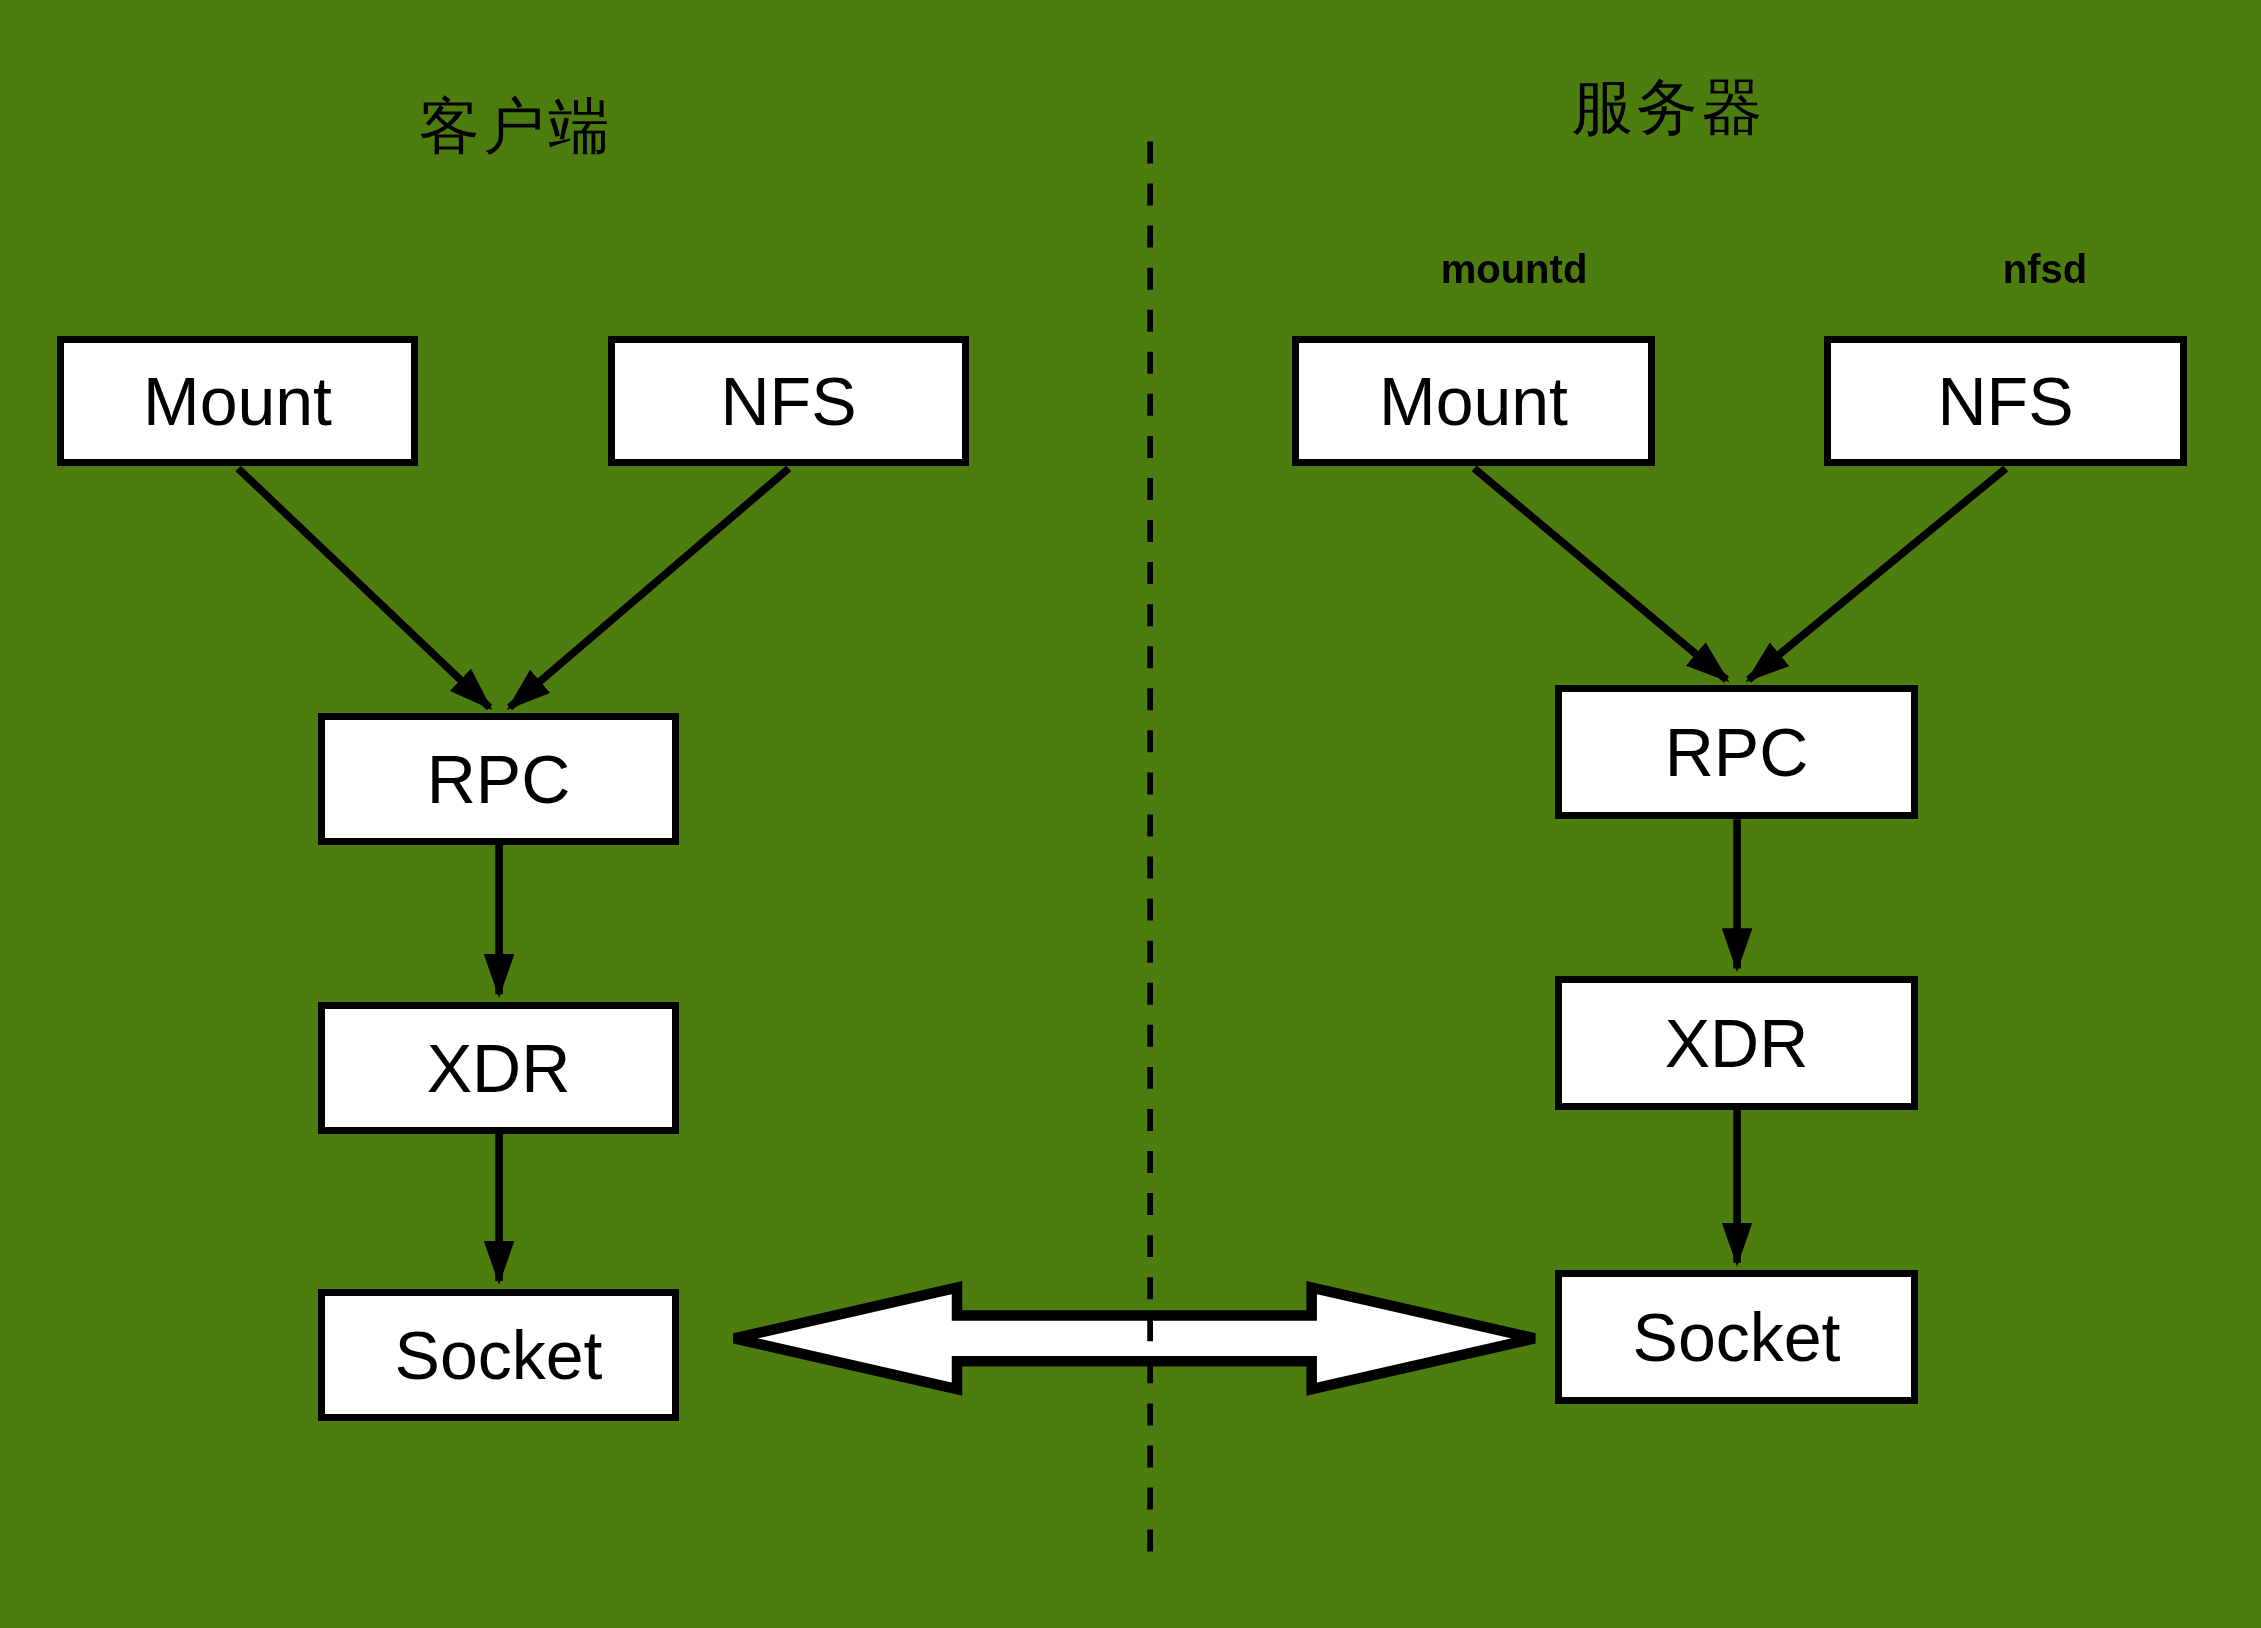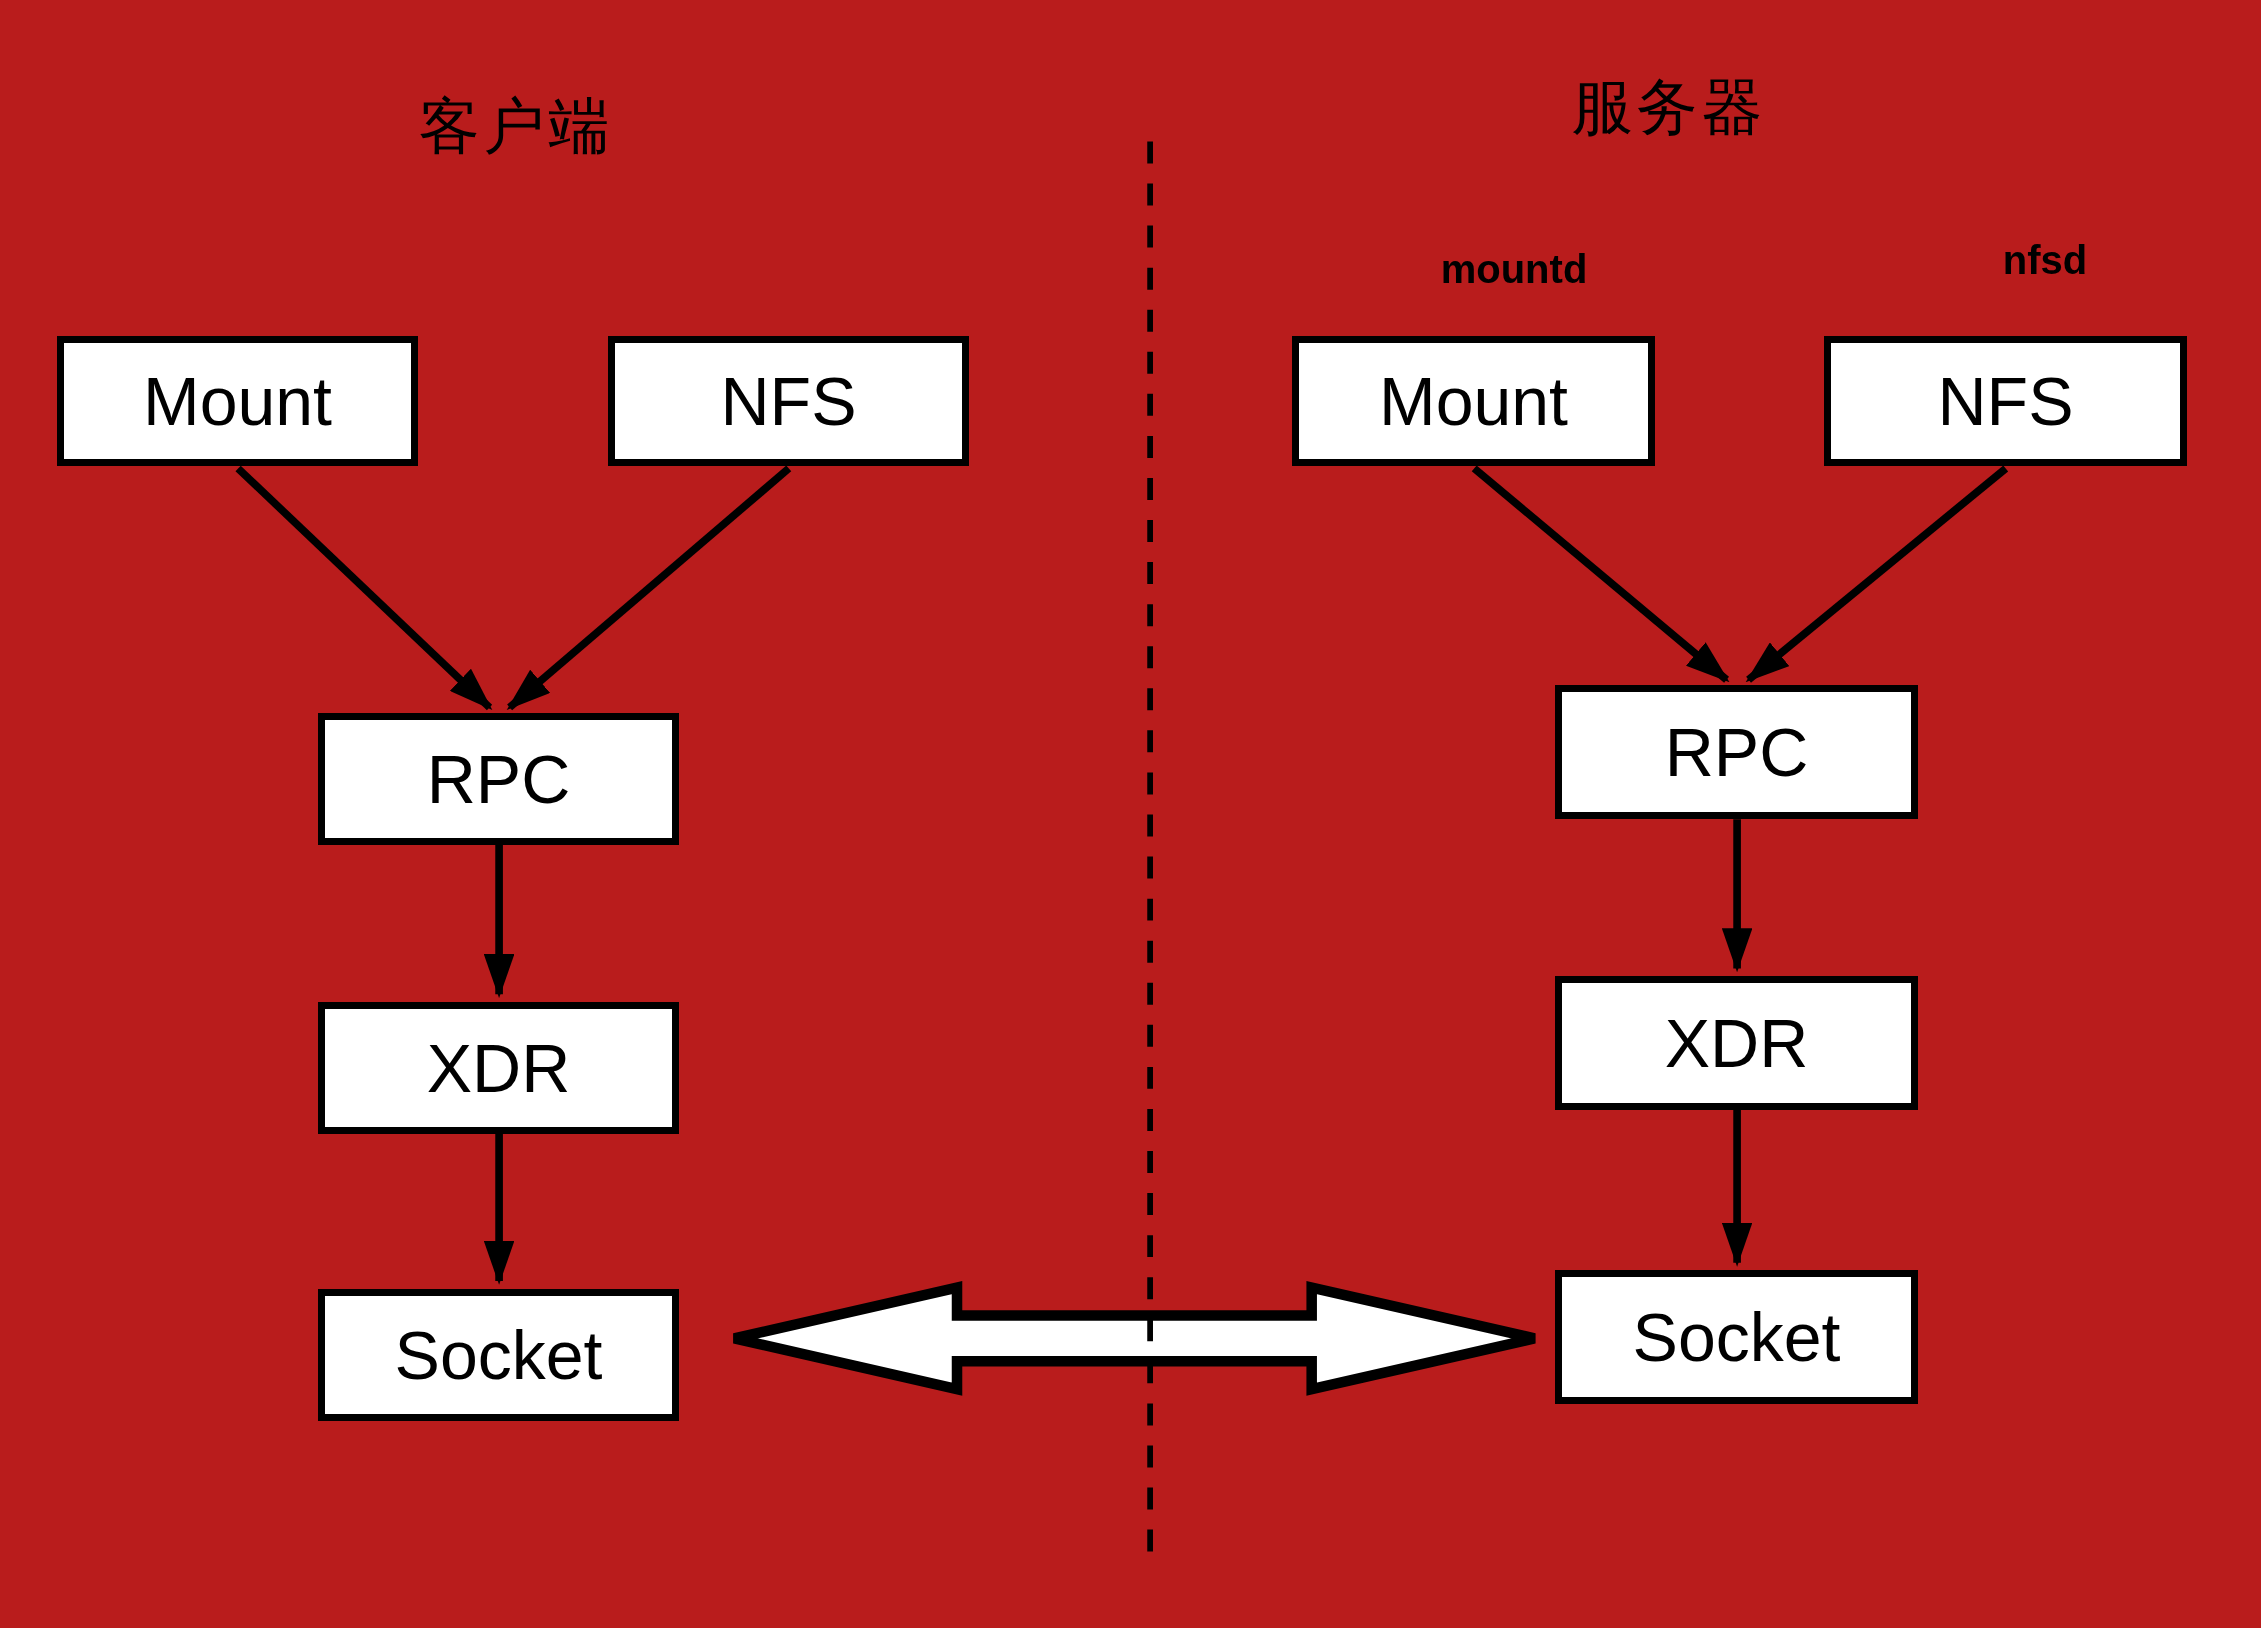--- a/index.html
+++ b/index.html
@@ -4,21 +4,21 @@
 <style>
   html, body {
     margin: 0;
     padding: 0;
     background: #ffffff;
   }
   #canvas {
     position: relative;
     width: 2262px;
     height: 1629px;
-    background: #b91c1c;
+    background: #4d7c0f;
     font-family: "Liberation Sans", "DejaVu Sans", sans-serif;
     color: #000000;
     overflow: hidden;
   }
   .layer {
     position: absolute;
     left: 0;
     top: 0;
     width: 2262px;
     height: 1629px;
@@ -60,21 +60,21 @@
   
   .s-mount  { left: 1292px; top: 336px;  width: 363px; height: 130px; }
   .s-nfs    { left: 1824px; top: 336px;  width: 363px; height: 130px; }
   .s-rpc    { left: 1555px; top: 685px;  width: 363px; height: 134px; }
   .s-xdr    { left: 1555px; top: 976px; width: 363px; height: 134px; }
   .s-socket { left: 1555px; top: 1270px; width: 363px; height: 134px; }
 
   .t-client  { left: 516px;  top: 86px; }
   .t-server  { left: 1669px; top: 67px; }
   .l-mountd  { left: 1474px; top: 247px; }
-  .l-nfsd    { left: 2005px; top: 238px; }
+  .l-nfsd    { left: 2005px; top: 247px; }
 </style>
 </head>
 <body>
 
 <div id="canvas">
 
   <svg class="layer" viewBox="0 0 2366 1704" aria-hidden="true">
     <defs>
       <marker id="ah" markerUnits="userSpaceOnUse" markerWidth="46" markerHeight="32" refX="42" refY="16" orient="auto">
         <path d="M0,0 L46,16 L0,32 Z" fill="#000000"></path>

